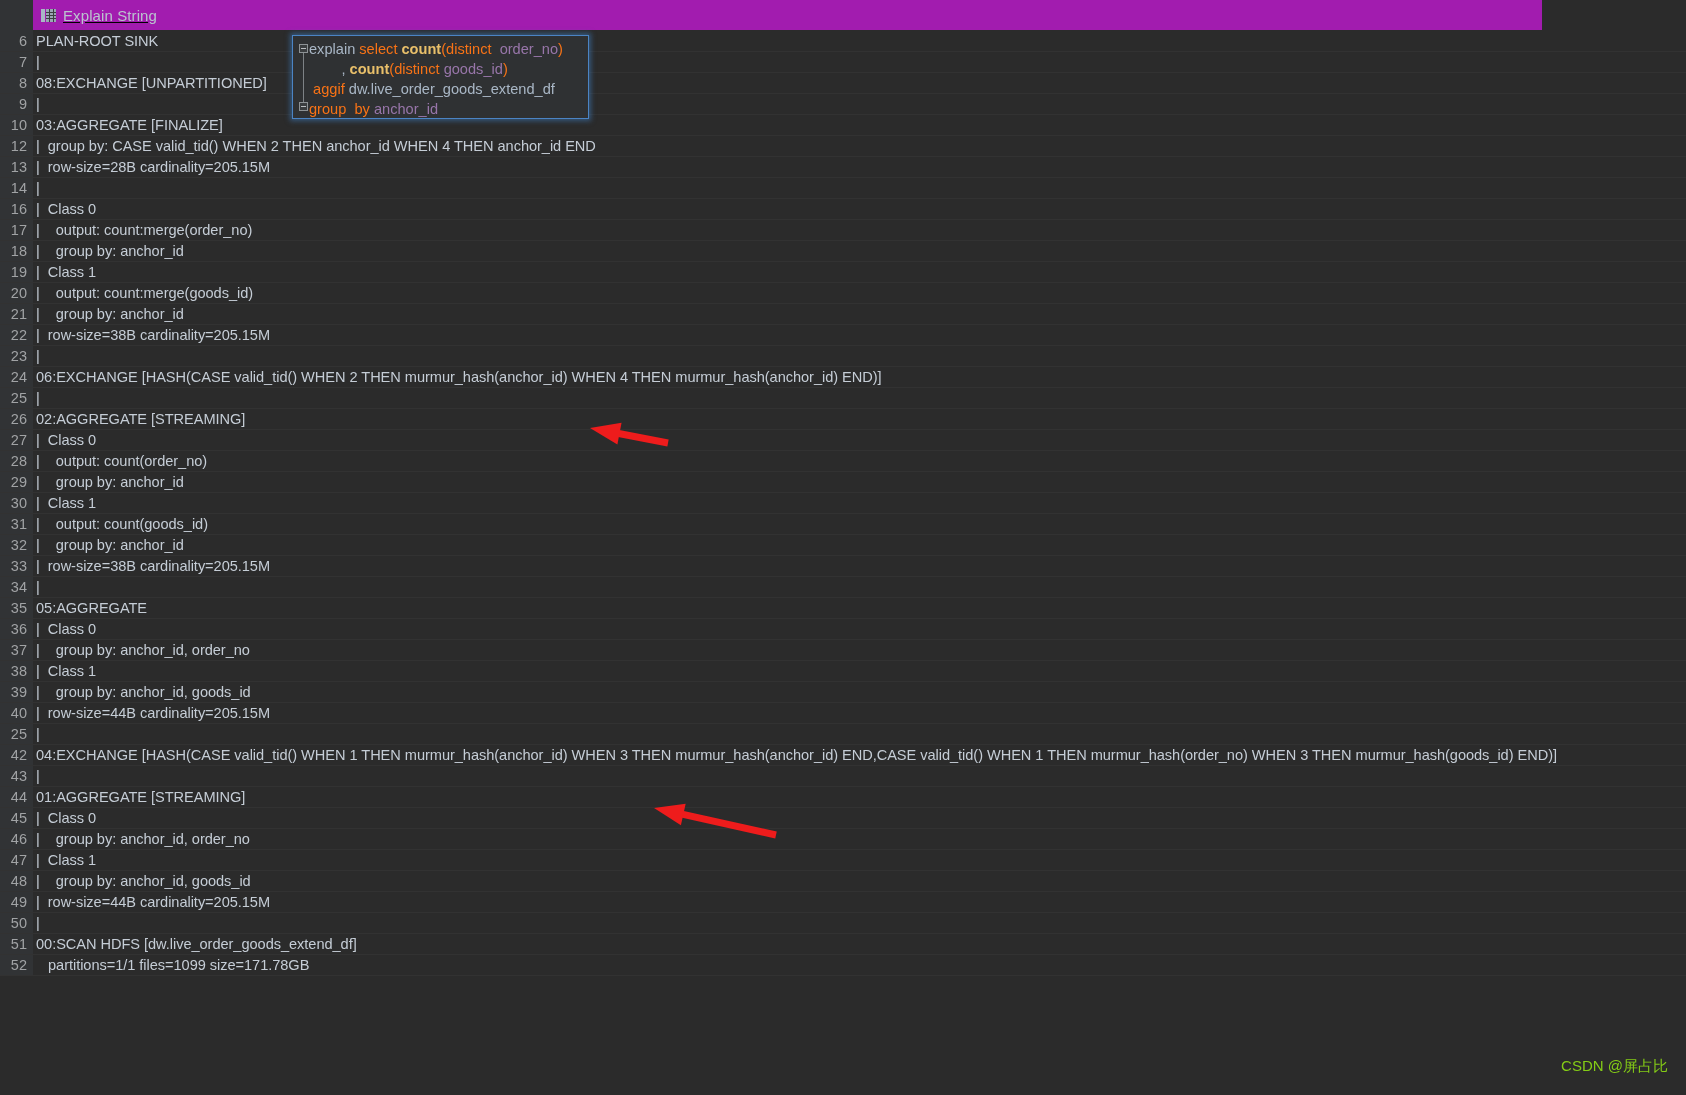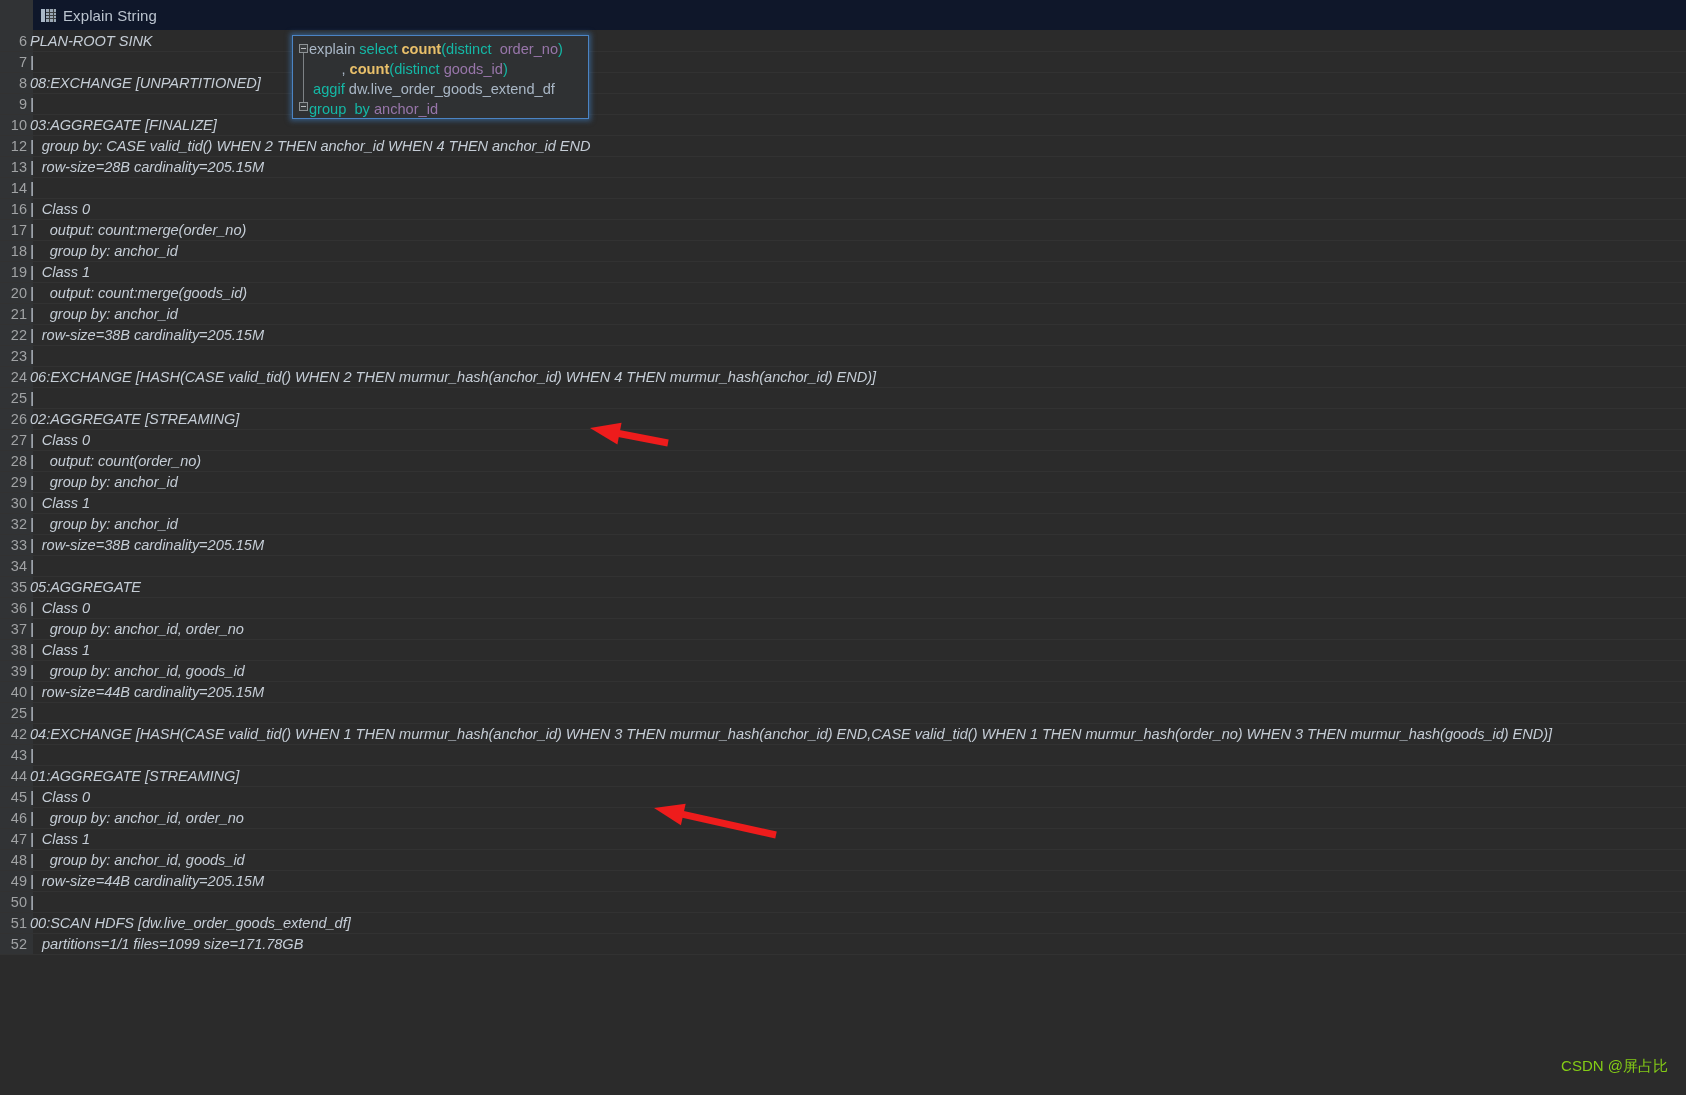--- a/index.html
+++ b/index.html
@@ -12,26 +12,27 @@
     height: 1095px;
     overflow: hidden;
     font-family: "Liberation Sans", sans-serif;
     -webkit-font-smoothing: antialiased;
   }
 
   
   #titlebar {
     position: absolute;
     left: 0; top: 0;
-    width: 1686px; height: 31px;
-    background: #0f172a;
+    width: 1542px; height: 31px;
+    background: #a21caf;
     border-bottom: 1px solid #2b2b2b;
     display: flex;
     align-items: center;
     box-sizing: border-box;
+    text-decoration: underline;
   }
   #titlebar .gutter-pad {
     width: 33px; height: 31px;
     background: #313335;
     flex: 0 0 33px;
   }
   #titlebar .tab {
     display: flex;
     align-items: center;
     gap: 7px;
@@ -98,30 +99,29 @@
     text-align: right;
     padding-right: 6px;
     box-sizing: border-box;
     background: #313335;
     color: #a1a3a5;
     font-family: "Liberation Sans", sans-serif;
     font-size: 14.5px;
   }
   .row .code {
     position: absolute;
-    left: 26px; top: 0;
+    left: 32px; top: 0;
     height: 20px;
     line-height: 20px;
     padding-left: 4px;
     color: #c5cdd6;
     font-family: "Liberation Sans", sans-serif;
     font-size: 14.6px;
     white-space: pre;
     letter-spacing: -0.05px;
-    font-style: italic;
   }
 
   
   #sql-popup {
     position: absolute;
     left: 292px;
     top: 35px;
     width: 297px;
     height: 84px;
     background: #2f3133;
@@ -161,21 +161,21 @@
   }
   #sql-popup .sqlline {
     position: relative;
     margin-left: 16px;
     height: 20px;
     line-height: 20px;
     font-family: "Liberation Sans", sans-serif;
     font-size: 14.6px;
     white-space: pre;
   }
-  .kw   { color: #14b8a6; }
+  .kw   { color: #f97316; }
   .fn   { color: #e8bf6a; font-weight: bold; }
   .ident{ color: #9876aa; }
   .plain{ color: #a9b7c6; }
 
   
   #arrow-layer {
     position: absolute;
     left: 0; top: 0;
     width: 1686px; height: 1095px;
     pointer-events: none;
@@ -302,20 +302,24 @@
       </div>
       <div class="row">
         <div class="ln">29</div>
         <div class="code">|    group by: anchor_id</div>
       </div>
       <div class="row">
         <div class="ln">30</div>
         <div class="code">|  Class 1</div>
       </div>
       <div class="row">
+        <div class="ln">31</div>
+        <div class="code">|    output: count(goods_id)</div>
+      </div>
+      <div class="row">
         <div class="ln">32</div>
         <div class="code">|    group by: anchor_id</div>
       </div>
       <div class="row">
         <div class="ln">33</div>
         <div class="code">|  row-size=38B cardinality=205.15M</div>
       </div>
       <div class="row">
         <div class="ln">34</div>
         <div class="code">|</div>

